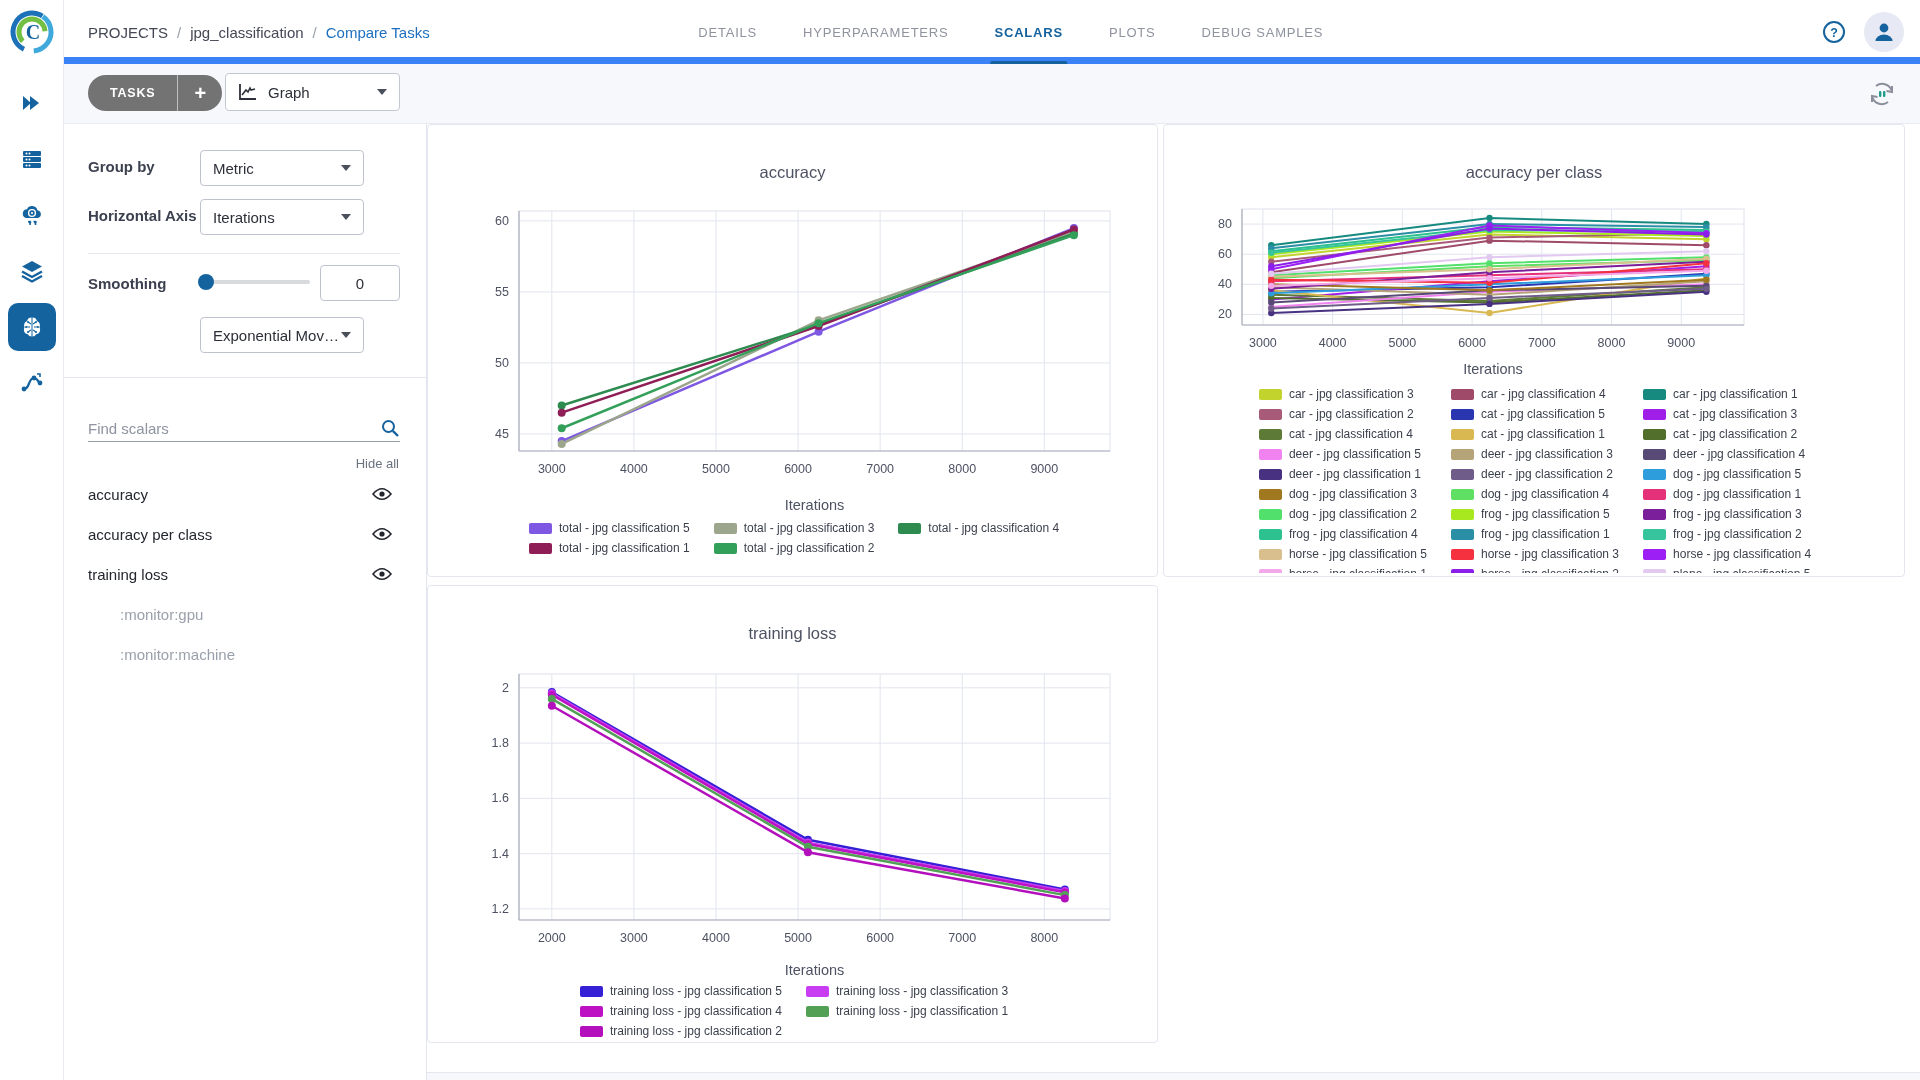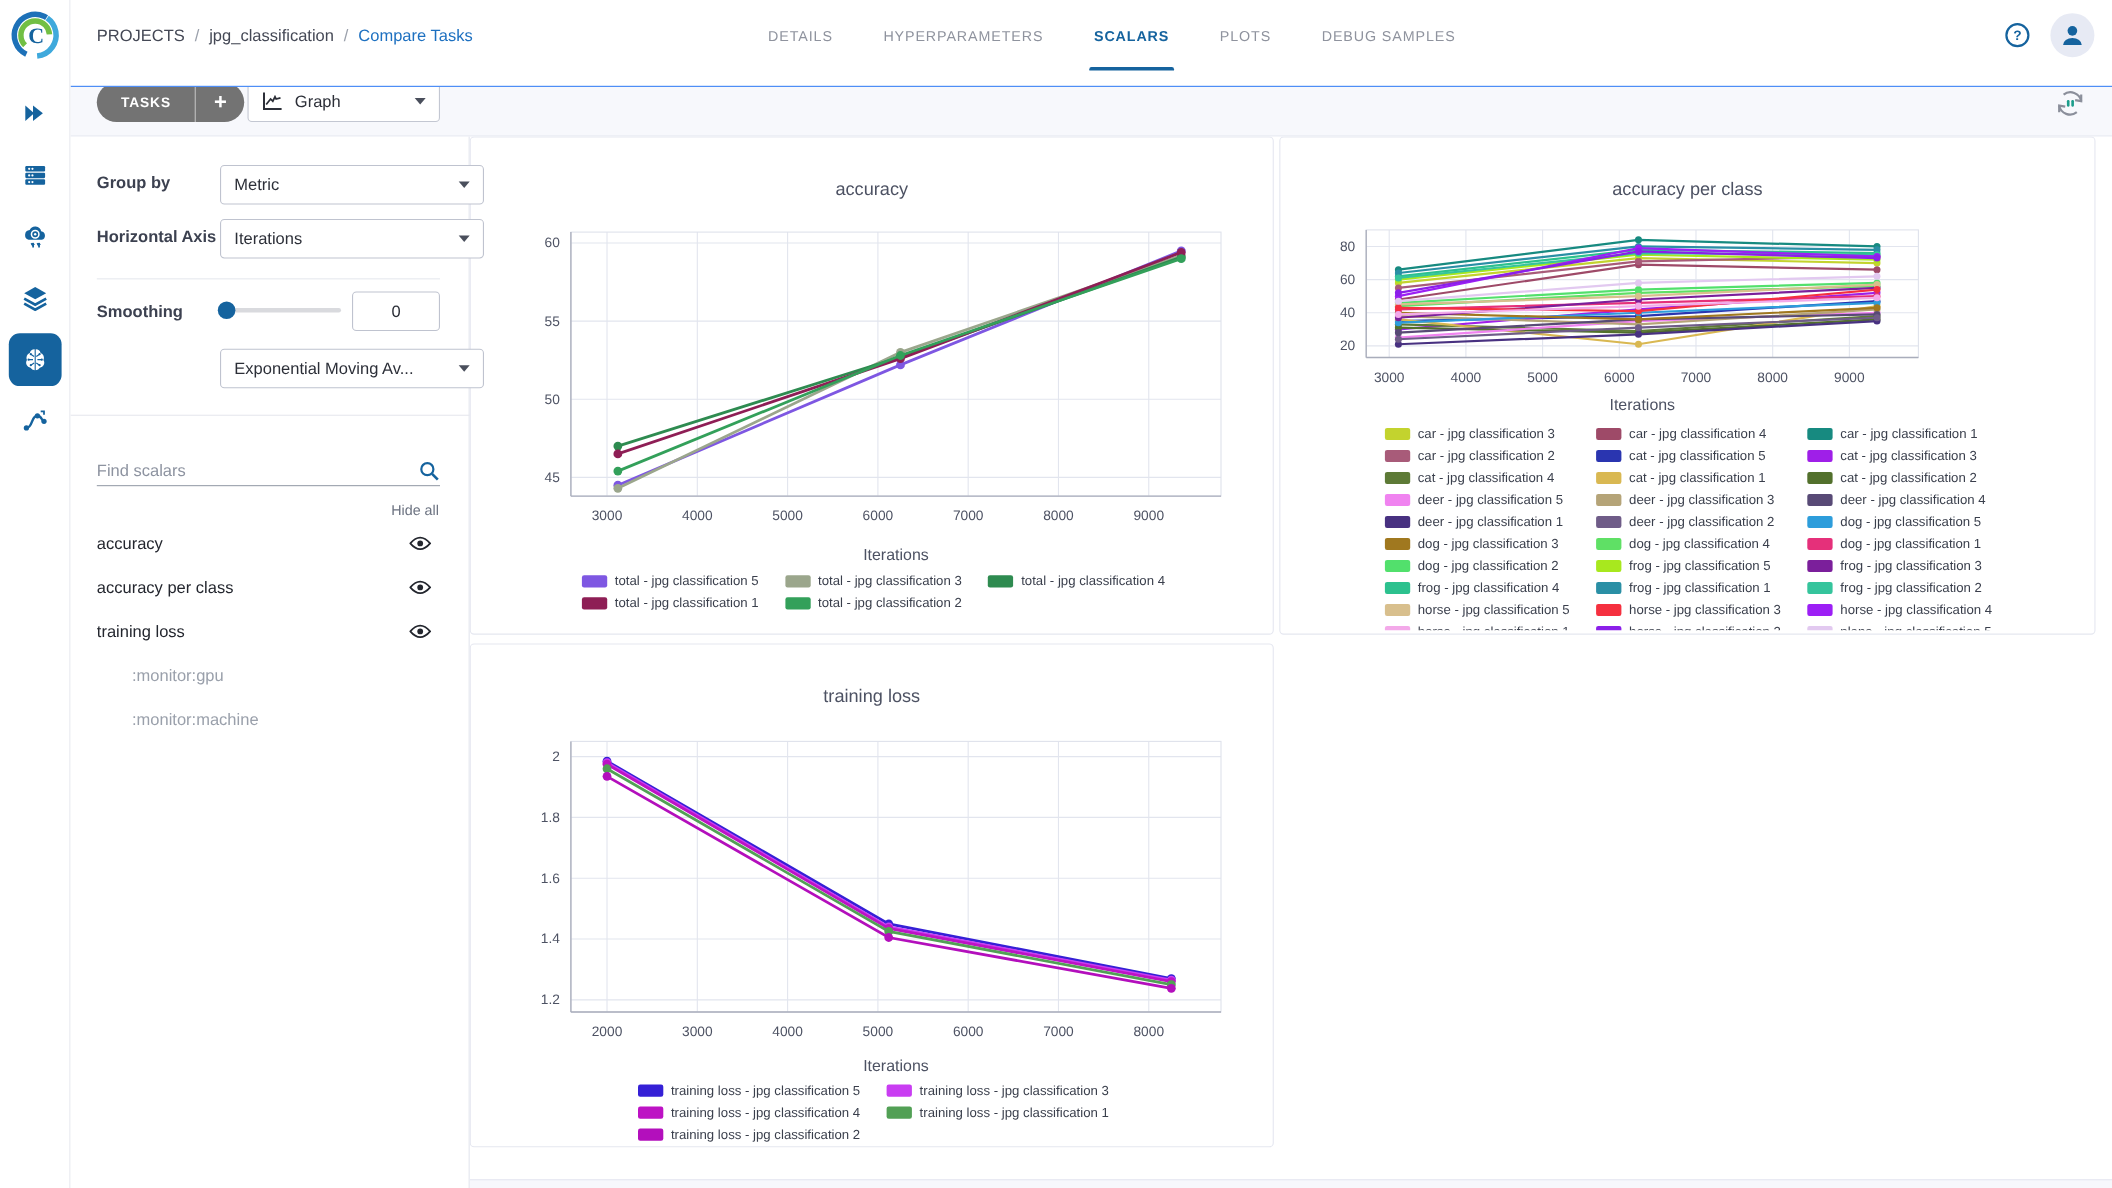--- a/index.html
+++ b/index.html
@@ -8,22 +8,22 @@
 
   
   .rail { position:absolute; left:0; top:0; width:64px; height:1080px; background:#fff;
     border-right:1px solid #e8eaf0; z-index:30; }
   .rail .logo { position:absolute; left:8px; top:8px; width:48px; height:48px; cursor:pointer; }
   .rail-item { position:absolute; left:8px; width:48px; height:48px; display:flex;
     align-items:center; justify-content:center; cursor:pointer; }
   .rail-item.active { background:#15639e; border-radius:10px; }
 
   
-  .header { position:absolute; left:64px; top:0; width:1856px; height:79px; background:#fff;
-    border-bottom:1px solid #3b82f6; z-index:20; }
+  .header { position:absolute; left:64px; top:0; width:1856px; height:64px; background:#fff;
+    border-bottom:7px solid #3b82f6; z-index:20; }
   .breadcrumb { position:absolute; left:24px; top:0; height:64px; display:flex; align-items:center;
     gap:9px; font-size:15px; }
   .breadcrumb .crumb { color:#444855; cursor:pointer; }
   .breadcrumb .sep { color:#9aa0ab; }
   .breadcrumb .crumb.current { color:#1d70c0; }
   .tabs { position:absolute; left:50%; transform:translateX(-47%); top:0; height:64px;
     display:flex; gap:46px; }
   .tab { position:relative; display:flex; align-items:center; height:64px; font-size:13px;
     letter-spacing:0.8px; color:#8f939e; cursor:pointer; white-space:nowrap; }
   .tab.active { color:#15639e; font-weight:bold; }
@@ -48,21 +48,21 @@
     border:1px solid #c3c7d2; border-radius:4px; display:flex; align-items:center; gap:10px;
     padding:0 12px; font-size:15px; color:#2c2f38; cursor:pointer; }
   .caret { width:0; height:0; border-left:5px solid transparent; border-right:5px solid transparent;
     border-top:6px solid #4a4f5c; margin-left:auto; }
   .refresh-btn { position:absolute; right:22px; top:14px; width:32px; height:32px; cursor:pointer; }
 
   
   .panel { position:absolute; left:64px; top:124px; width:363px; height:956px; background:#fff;
     border-right:1px solid #e3e5ee; z-index:5; }
   .pl-label { position:absolute; left:24px; font-size:15px; color:#3c4150;font-weight:bold; }
-  .dropdown { position:absolute; left:136px; width:240px; height:36px; border:1px solid #bfc3cf;
+  .dropdown { position:absolute; left:136px; width:164px; height:36px; border:1px solid #bfc3cf;
     border-radius:4px; background:#fff; display:flex; align-items:center; padding:0 12px;
     font-size:15px; color:#2c2f38; cursor:pointer; }
   .dropdown .dd-text { overflow:hidden; text-overflow:ellipsis; white-space:nowrap; }
   .divider { position:absolute; left:24px; width:312px; height:1px; background:#e6e8ee; }
   .section-line { position:absolute; left:0; width:363px; height:1px; background:#e6e8ee; }
   .slider-track { position:absolute; left:136px; top:156px; width:110px; height:4px;
     background:#d9dade; border-radius:2px; cursor:pointer; }
   .slider-handle { position:absolute; left:-2px; top:-6px; width:16px; height:16px;
     border-radius:50%; background:#15639e; cursor:pointer; }
   .num-box { position:absolute; left:256px; top:141px; width:80px; height:36px;

